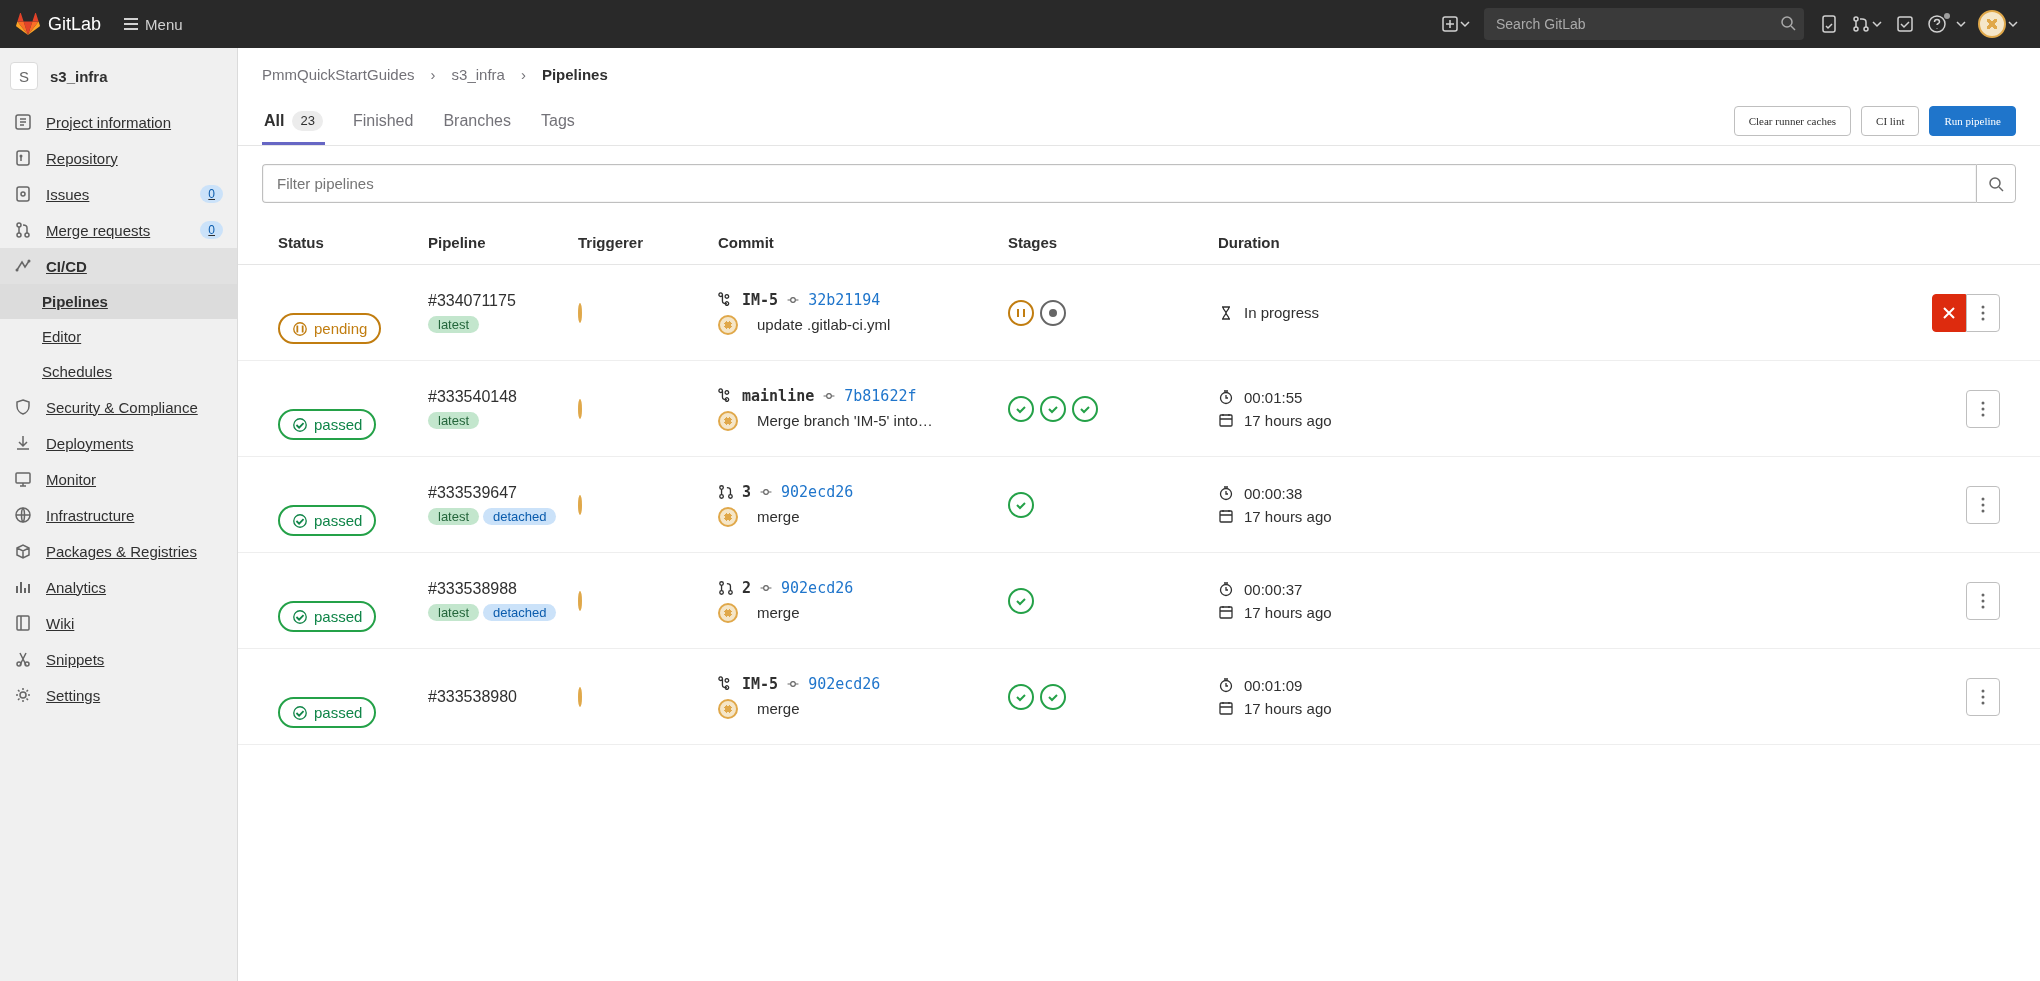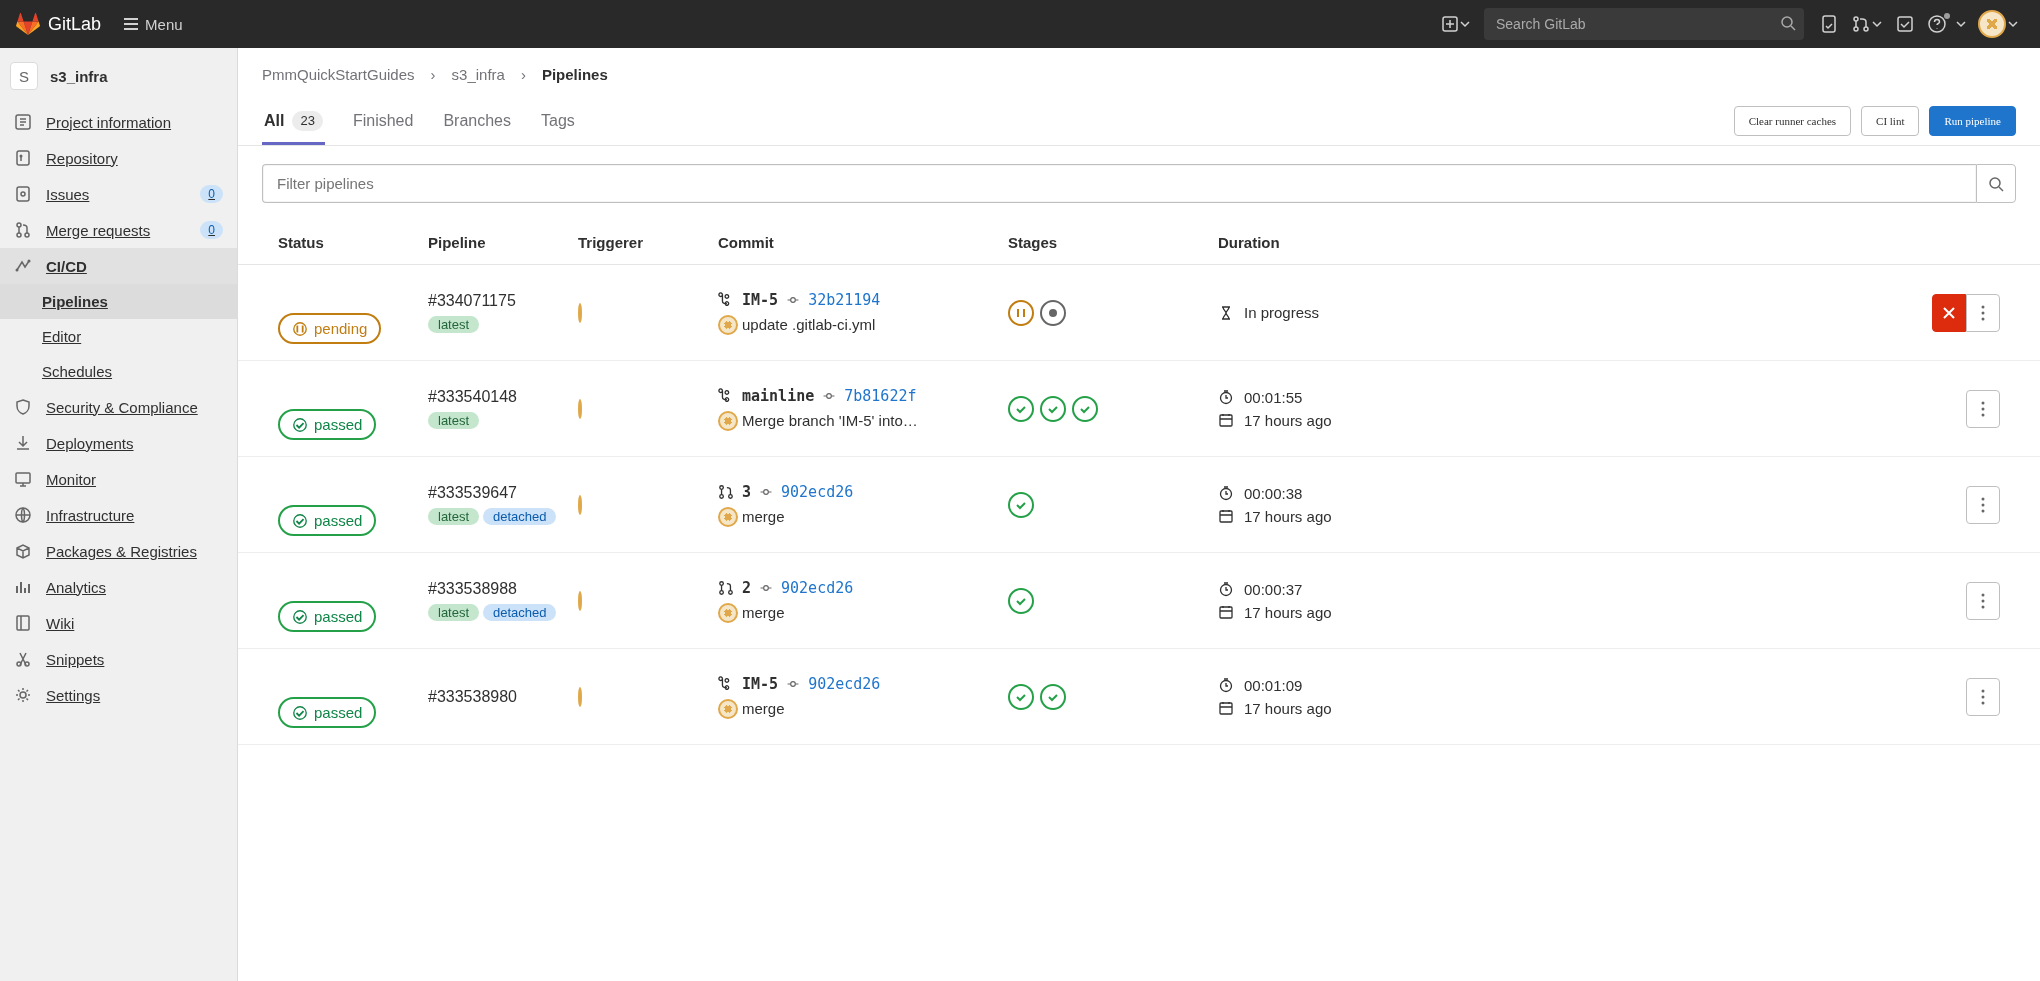--- a/index.html
+++ b/index.html
@@ -65,21 +65,21 @@
 .status-badge.pending { color:#c17d10; border-color:#c17d10;}
 .status-badge.passed { color:#108548; border-color:#24a148;}
 .pipe-col { display:flex; flex-direction:column; gap:6px; align-items:flex-start;}
 .pipe-link { color:#303030; font-size:16px;}
 .chip { display:inline-block; border-radius:10px; padding:1px 10px; font-size:13px;}
 .chip.latest { background:#c3e6cd; color:#24663b;}
 .chip.detached { background:#cbe2f9; color:#0b5cad;}
 .trig-avatar { width:32px; height:32px;}
 .commit-col { display:flex; flex-direction:column; gap:6px; font-size:15px;}
 .commit-line1 { display:flex; align-items:center; gap:8px;}
-.commit-line2 { display:flex; align-items:center; gap:4px; color:#303030;}
+.commit-line2 { display:flex; align-items:center; gap:19px; color:#303030;}
 .mono { font-family: "SFMono-Regular", Consolas, monospace; font-size:15px;}
 .sha { color:#1f75cb;}
 .stages { display:flex; gap:6px;}
 .stage-dot { width:26px; height:26px; border-radius:50%; border:2px solid; display:flex; align-items:center; justify-content:center;}
 .stage-dot.ok { border-color:#24a148; color:#24a148;}
 .stage-dot.pending { border-color:#c17d10; color:#c17d10;}
 .stage-dot.manual { border-color:#666; color:#666;}
 .dur-col { display:flex; flex-direction:column; gap:6px; color:#303030; font-size:15px;}
 .dur-col .line { display:flex; align-items:center; gap:10px;}
 .actions { display:flex; justify-content:flex-end; gap:0;}

